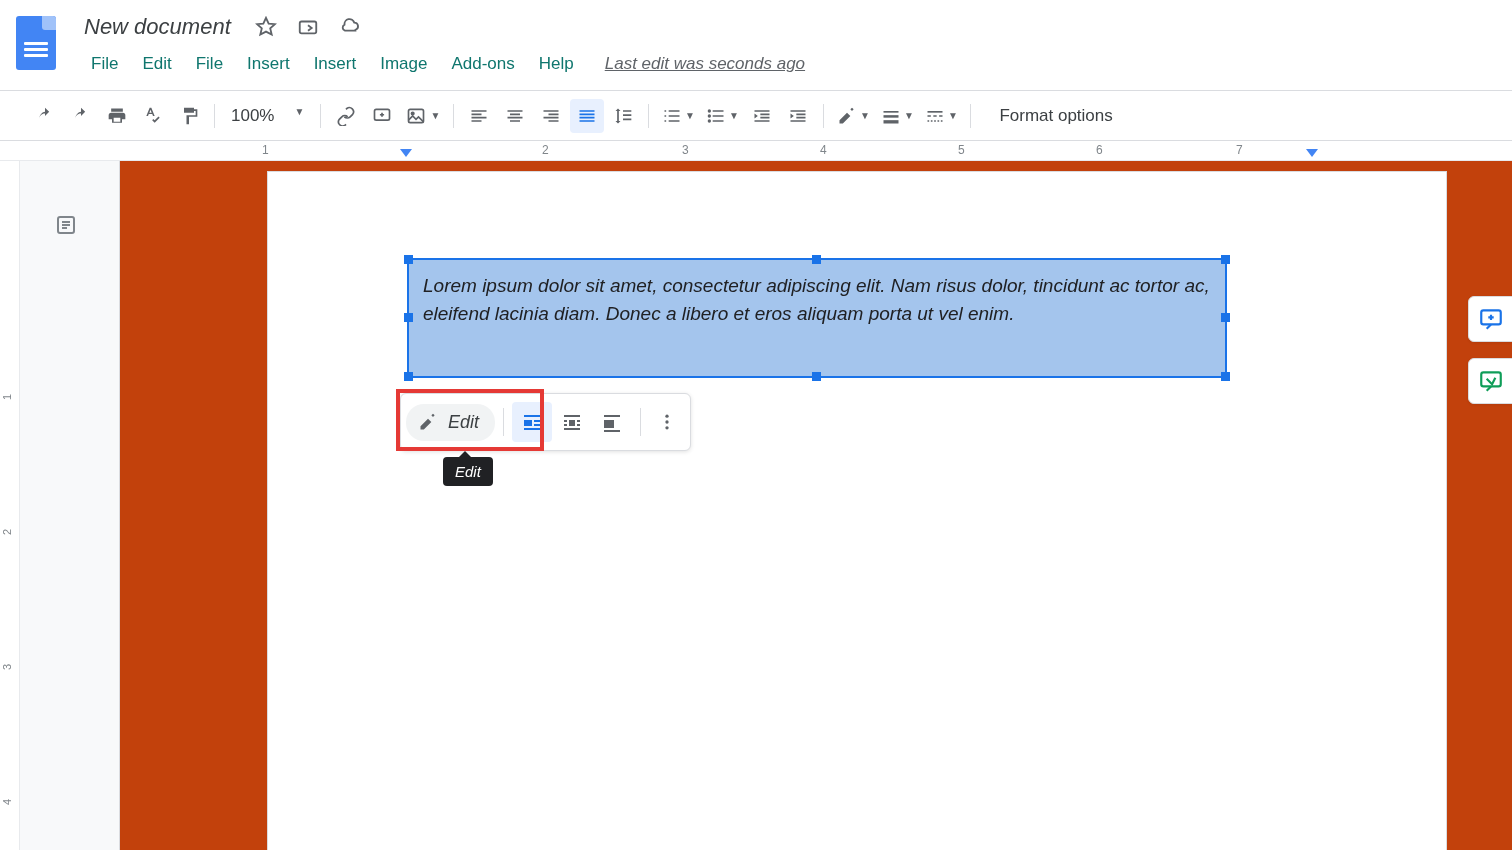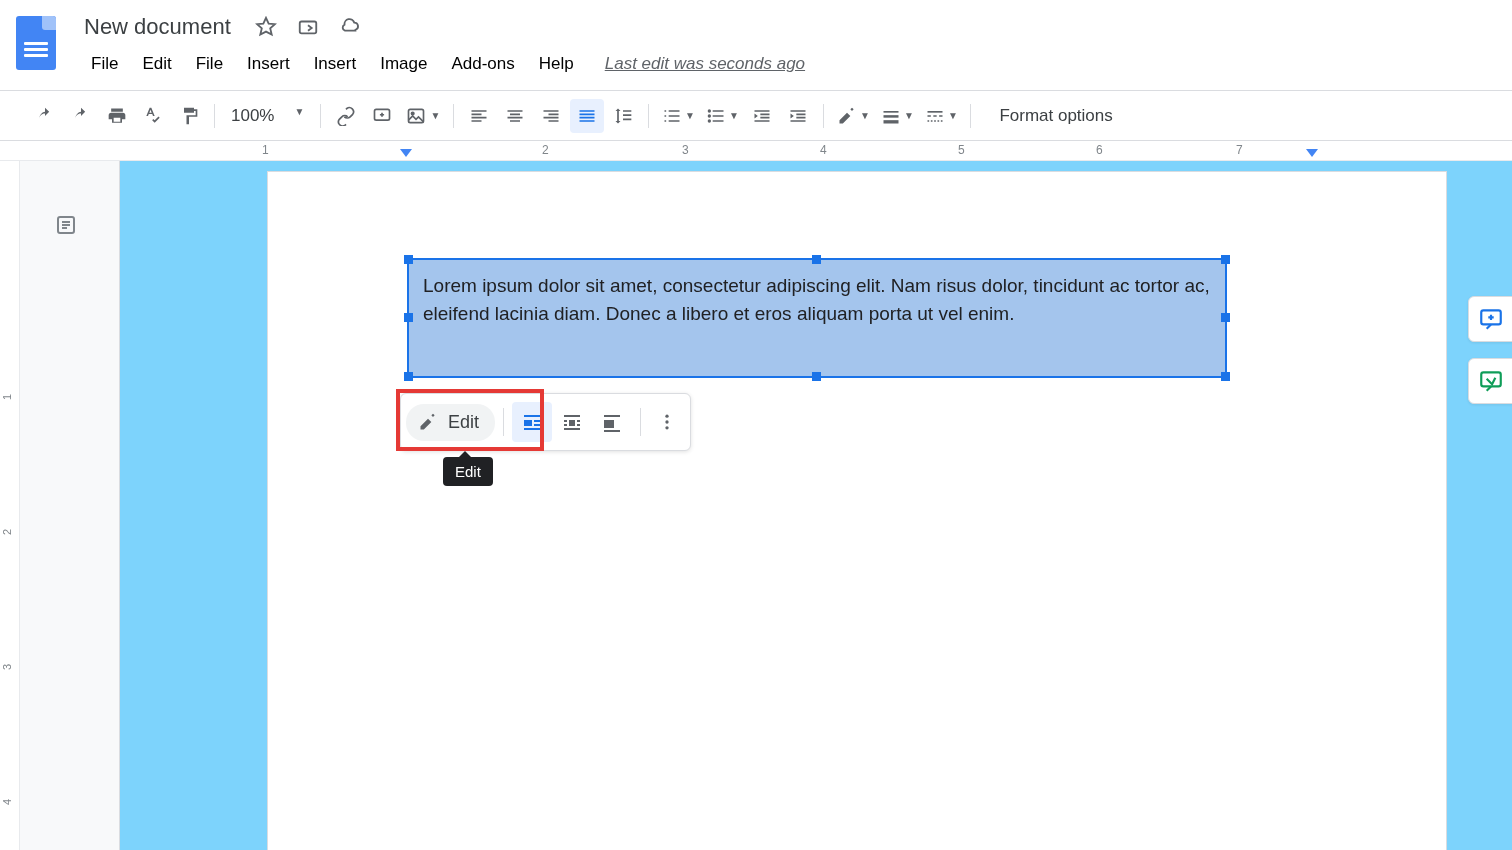--- a/index.html
+++ b/index.html
@@ -5,25 +5,25 @@
 * { box-sizing: border-box; margin: 0; padding: 0; }
 body { font-family: Arial, sans-serif; font-size: 14px; color: #202124; background: #fff; overflow: hidden; width: 1512px; height: 850px; position: relative; }
 
 
 .header { display: flex; align-items: flex-start; padding: 8px 8px 0 8px; border-bottom: 1px solid #dadce0; height: 91px; }
 .docs-logo { width: 40px; height: 54px; background: #4285f4; border-radius: 3px; position: relative; margin: 8px 24px 0 8px; cursor: pointer; }
 .docs-logo::before { content: ''; position: absolute; top: 0; right: 0; width: 14px; height: 14px; background: #a0c2f9; border-radius: 0 3px 0 3px; }
 .docs-logo-lines { position: absolute; bottom: 10px; left: 8px; right: 8px; }
 .docs-logo-lines span { display: block; height: 3px; background: #fff; margin-bottom: 3px; border-radius: 1px; }
 .title-area { flex: 1; }
-.title-row { display: flex; align-items: center; gap: 20px; padding: 4px 0 2px; }
+.title-row { display: flex; align-items: center; gap: 20px; padding: 4px 0 2px; font-style: italic; }
 .doc-title { font-size: 22px; color: #3c4043; padding: 2px 4px; }
 .title-icon { color: #5f6368; cursor: pointer; }
 .menu-row { display: flex; align-items: center; gap: 2px; padding: 4px 0; }
-.menu-item { padding: 6px 11px; font-size: 17px; color: #000000; cursor: pointer; border-radius: 4px; }
+.menu-item { padding: 6px 11px; font-size: 17px; color: #0f766e; cursor: pointer; border-radius: 4px; }
 .last-edit { margin-left: 18px; color: #5f6368; font-size: 17px; text-decoration: underline; cursor: pointer; font-style: italic; }
 
 
 .toolbar { display: flex; align-items: center; padding: 4px 28px; border-bottom: 1px solid #dadce0; height: 50px; gap: 2px; }
 .tool-btn { width: 34px; height: 34px; display: flex; align-items: center; justify-content: center; border-radius: 4px; cursor: pointer; color: #5f6368; }
 .tool-btn.active { background: #e8f0fe; color: #1a73e8; }
 .tool-sep { width: 1px; height: 24px; background: #dadce0; margin: 0 6px; }
 .zoom-select { display: flex; align-items: flex-start; padding: 4px 8px; cursor: pointer; font-size: 17px; color: #3c4043; gap: 20px; }
 .dropdown-arrow { font-size: 10px; color: #5f6368; }
 .image-options { font-size: 17px; color: #3c4043; padding: 4px 10px; cursor: pointer; margin-left: 10px; }
@@ -36,21 +36,21 @@
 .indent-end { position: absolute; top: 8px; width: 0; height: 0; border-left: 6px solid transparent; border-right: 6px solid transparent; border-top: 8px solid #4285f4; }
 
 .v-ruler { position: absolute; top: 161px; left: 0; width: 20px; bottom: 0; background: #fff; border-right: 1px solid #e8eaed; }
 .v-ruler-tick { position: absolute; left: 4px; font-size: 11px; color: #80868b; transform: rotate(-90deg); }
 
 
 .outline-sidebar { position: absolute; top: 161px; left: 20px; width: 100px; height: 100%; background: #f8f9fa; border-right: 1px solid #dadce0; }
 .outline-btn { position: absolute; top: 48px; left: 30px; width: 32px; height: 32px; display: flex; align-items: center; justify-content: center; color: #5f6368; cursor: pointer; }
 
 
-.doc-area { position: absolute; top: 161px; left: 120px; right: 0; bottom: 0; background: #7dd3fc; }
+.doc-area { position: absolute; top: 161px; left: 120px; right: 0; bottom: 0; background: #c2410c; font-style: italic; }
 .page { position: absolute; top: 10px; left: 147px; width: 1180px; background: #fff; border: 1px solid #dadce0; min-height: 800px; }
 
 
 .selected-box { position: absolute; top: 86px; left: 139px; width: 820px; height: 120px; border: 2px solid #1a73e8; background: #a4c5ed; }
 .selected-text { padding: 12px 14px; font-size: 19px; line-height: 28px; color: #202124; }
 .sel-handle { position: absolute; width: 9px; height: 9px; background: #1a73e8; }
 .h-tl { top: -5px; left: -5px; }
 .h-tm { top: -5px; left: 50%; margin-left: -5px; }
 .h-tr { top: -5px; right: -5px; }
 .h-ml { top: 50%; left: -5px; margin-top: -5px; }

